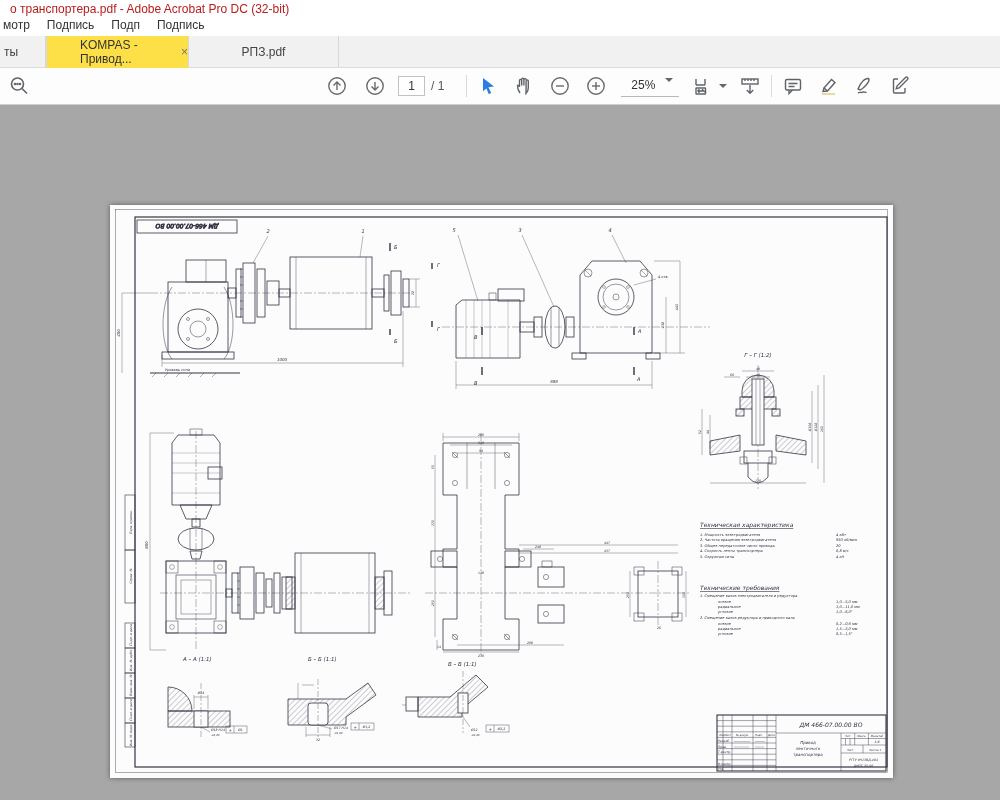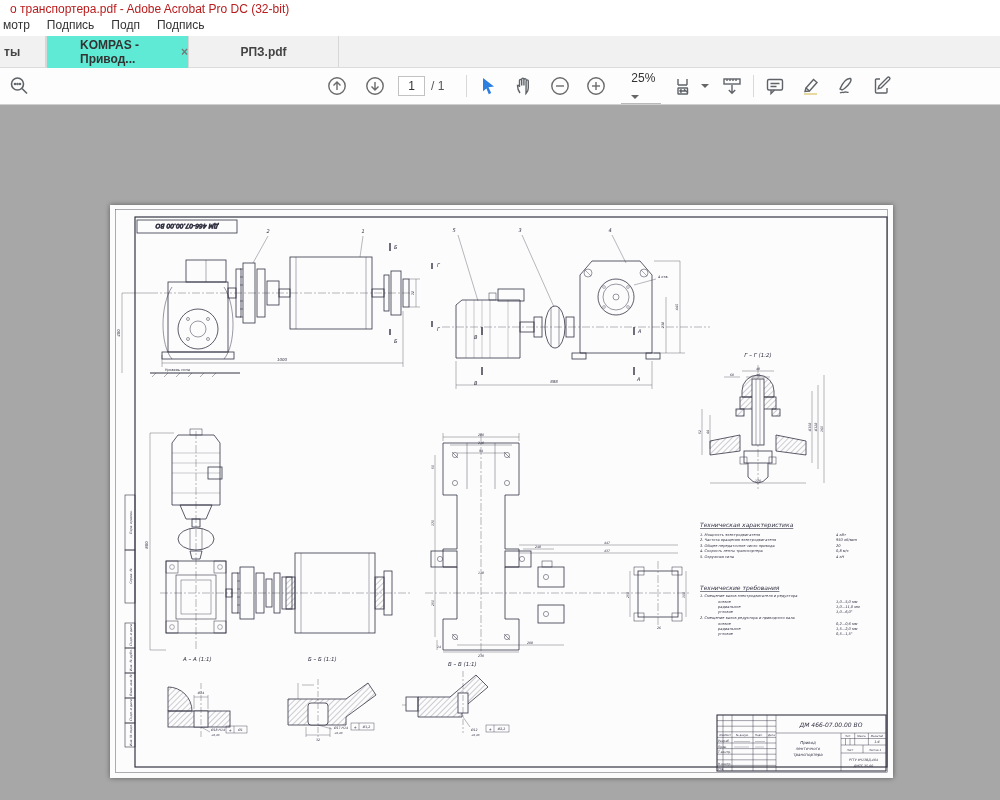--- a/index.html
+++ b/index.html
@@ -7,40 +7,40 @@
     font-family:"Liberation Sans", sans-serif; background:#fff; }
 
   
   .titlebar { height:18px; display:flex; align-items:center; padding-left:10px;
     font-size:12px; color:#b91c1c; background:#fff; }
   .menubar { height:18px; display:flex; align-items:flex-start; gap:17px;
     padding-left:3px; font-size:12px; color:#333; background:#fff; }
   .menubar span { cursor:default; }
 
   .tabbar { height:32px; background:#f1f1f1; display:flex; align-items:stretch;
-    border-bottom:1px solid #dcdcdc;font-weight:bold; }
+    border-bottom:1px solid #dcdcdc; }
   .tab { display:flex; align-items:center; justify-content:center;
     font-size:12px; color:#444; border-right:1px solid #d7d7d7; }
   .tab-partial { width:46px; justify-content:flex-start; padding-left:4px; }
-  .tab-active { width:143px; background:#5eead4; gap:9px; color:#333;
+  .tab-active { width:143px; background:#fde047; gap:9px; color:#333;
     border-left:1px solid #d7d7d7; margin-bottom:-1px;padding-left:33px; }
   .tab-active .close { color:#777; font-size:12px; cursor:pointer; }
   .tab-second { width:150px;align-items:center; }
   .tab-rest { flex:1; }
 
   .toolbar { height:37px; background:#fdfdfd; border-bottom:1px solid #cfcfcf;
     display:flex; align-items:center; }
   .tb-icon { width:26px; height:26px; display:flex; align-items:center;
     justify-content:center; flex:0 0 auto; }
   .tb-sep { width:1px; height:22px; background:#d9d9d9; margin:0 8px; flex:0 0 auto; }
   .pagebox { width:27px; height:20px; border:1px solid #c2c2c2; background:#fff;
     font-size:12px; color:#333; text-align:center; line-height:18px; margin:0 6px 0 10px; }
   .pagecount { font-size:12px; color:#555; margin-right:14px; }
   .zoomctl { display:flex; align-items:flex-start; gap:10px; font-size:12px; color:#333;
-    border-bottom:1px solid #b9b9b9; padding:3px 6px 4px 10px; margin:0 12px;flex-direction:column; }
+    border-bottom:1px solid #b9b9b9; padding:3px 6px 4px 10px; margin:0 12px; }
   .caret { width:0; height:0; border-left:4px solid transparent;
     border-right:4px solid transparent; border-top:4px solid #666; }
 
   
   .content { position:relative; height:695px; background:#a7a7a7; }
   .page { position:absolute; left:110px; top:100px; width:783px; height:573px;
     background:#fcfcfd; box-shadow:0 0 5px rgba(0,0,0,.45); }
   svg text { font-family:"DejaVu Sans", sans-serif; font-style:italic; fill:#2f2f40; }
   svg .up { text-decoration:underline; }
 </style>

